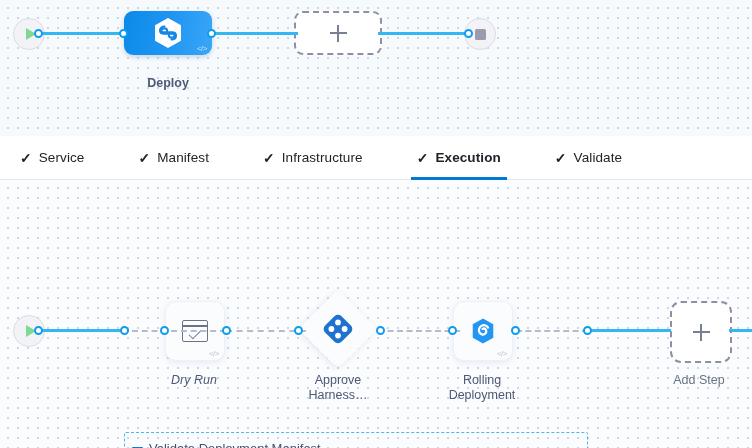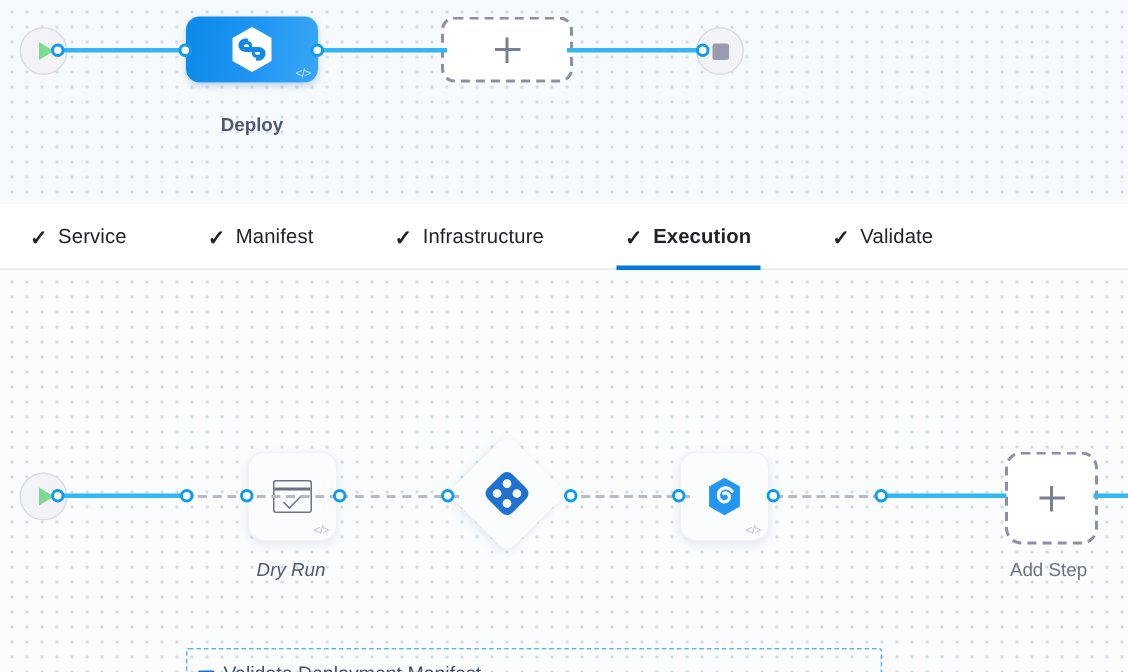--- a/index.html
+++ b/index.html
@@ -416,30 +416,34 @@
     <div class="step-diamond" style="left:310px; top:121px;"></div>
     <div class="diamond-icon-wrap" style="left:310px; top:121px;">
       <svg width="30" height="30" viewBox="0 0 30 30">
         <rect x="3.4" y="3.4" width="23.2" height="23.2" rx="5" ry="5" transform="rotate(45 15 15)" fill="#1f72cf"></rect>
         <circle cx="15" cy="8.4" r="2.9" fill="#ffffff"></circle>
         <circle cx="15" cy="21.6" r="2.9" fill="#ffffff"></circle>
         <circle cx="8.4" cy="15" r="2.9" fill="#ffffff"></circle>
         <circle cx="21.6" cy="15" r="2.9" fill="#ffffff"></circle>
       </svg>
     </div>
+    <div class="nlabel" style="left:288px; top:193px; width:100px;">Approve
+Harness…</div>
 
     <div class="step-sq" style="left:453px; top:121px;">
       <svg width="28" height="28" viewBox="0 0 30 30">
         <path d="M15 1.6 L26 7.9 L26 22.1 L15 28.4 L4 22.1 L4 7.9 Z" fill="#2196f3"></path>
         <path d="M20.4 11.3 C18.9 8.9 15.8 8.1 13.3 9.5 C10.8 10.9 9.9 14.1 11.3 16.6
                  C12.4 18.6 14.8 19.4 16.8 18.3 C18.4 17.4 19 15.4 18.1 13.8
                  C17.4 12.5 15.8 12.1 14.5 12.8" fill="none" stroke="#ffffff" stroke-width="2.4" stroke-linecap="round"></path>
       </svg>
       <span class="code-badge on-white">&lt;/&gt;</span>
     </div>
+    <div class="nlabel" style="left:432px; top:193px; width:100px;">Rolling
+Deployment</div>
 
     <div class="add-step" style="left:670px; top:121px;">
       <div class="plus"></div>
     </div>
     <div class="nlabel muted" style="left:649px; top:193px; width:100px;text-align:center;">Add Step</div>
   </div>
 
 </div>
 
 </body></html>

